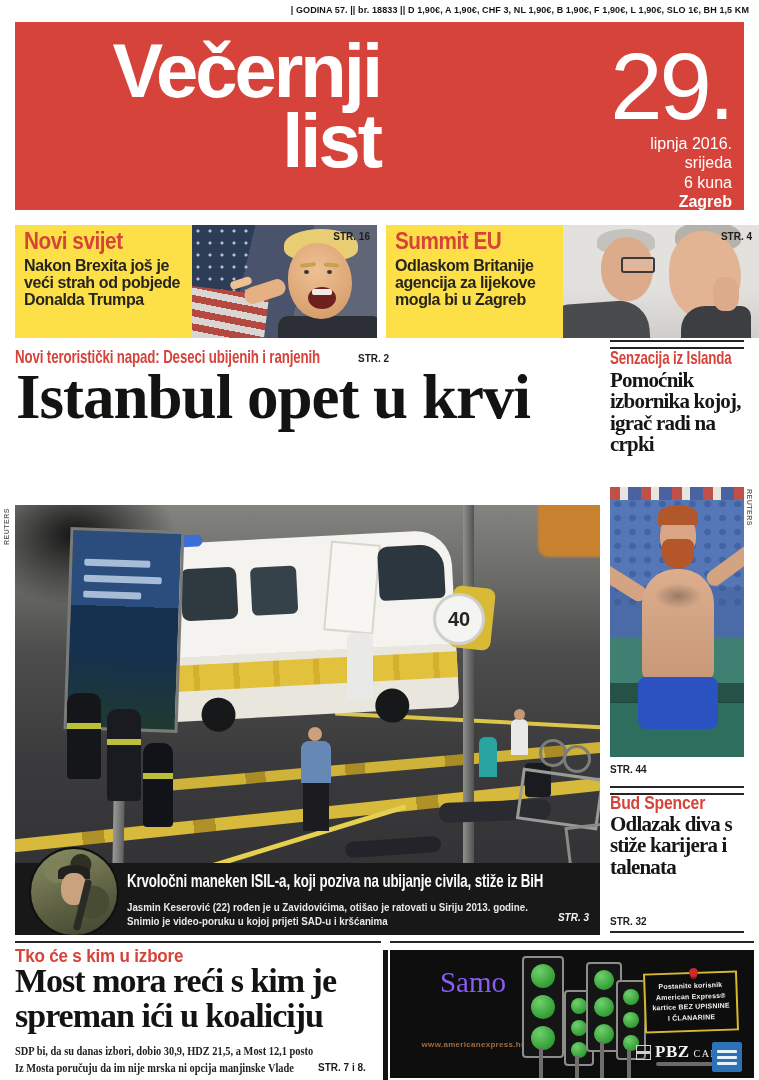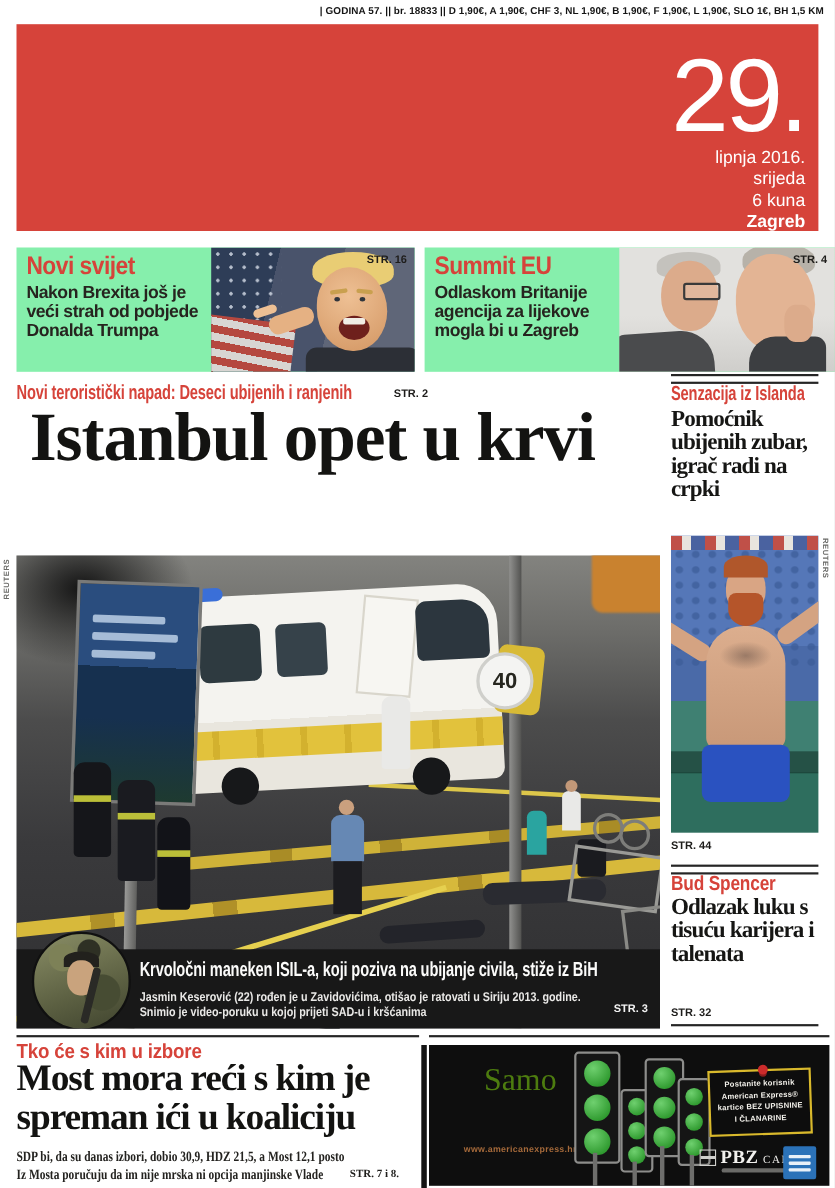--- a/index.html
+++ b/index.html
@@ -22,31 +22,31 @@
   .logo{position:absolute;left:20px;top:14px;width:345px;text-align:right;color:#fff;
         font-weight:700;font-size:76px;line-height:.92;letter-spacing:-3px;}
   .logo span{display:block;}
   .datebox{position:absolute;right:12px;top:26px;text-align:right;color:#fff;}
   .day{font:400 94px/0.82 "Liberation Sans",sans-serif;letter-spacing:-3px;}
   .dl{font:400 16px/1.14 "Liberation Sans",sans-serif;margin-top:1px;}
   .dl.first{margin-top:10px;}
   .dl.city{font-weight:700;}
 
   
-  .teaser{top:225px;height:113px;background:#86efac;overflow:hidden;}
+  .teaser{top:225px;height:113px;background:#fde047;overflow:hidden;}
   .t1{left:15px;width:362px;}
   .t2{left:366px;width:373px;margin-left:20px;}
   .t-txt{position:absolute;left:9px;top:5px;width:168px;z-index:2;}
   .t-title{color:var(--red);font:700 23px/1 "Liberation Sans",sans-serif;letter-spacing:-.5px;
            display:inline-block;transform:scaleX(.9);transform-origin:0 50%;white-space:nowrap;}
   .t-body{margin-top:5px;color:#26241f;font:700 16px/1.06 "Liberation Sans",sans-serif;letter-spacing:-.4px;}
   .t-photo{position:absolute;top:0;bottom:0;left:177px;right:0;overflow:hidden;}
   .str{font:700 10px "Liberation Sans",sans-serif;color:#1e1d1b;}
   .str.on-photo{position:absolute;top:6px;right:7px;z-index:5;}
-  .str.white{color:#f2f2f2;}
+  .str.white{color:#f2f2f2;font-style:italic;}
 
   
   .ph-trump{background:linear-gradient(103deg,#2e3d57 0 30%,#49536b 30% 58%,#5f6678 58%);}
   .tp-stars{position:absolute;left:0;top:0;width:64px;height:66px;
     background-image:radial-gradient(#cfd6e2 1.3px,transparent 1.8px);background-size:12px 12px;opacity:.85;}
   .tp-stripes{position:absolute;left:-12px;bottom:-10px;width:86px;height:58px;
     background:repeating-linear-gradient(184deg,#b5483f 0 7px,#d8d5d2 7px 14px);transform:rotate(7deg);}
   .tp-hair{position:absolute;left:92px;top:4px;width:74px;height:32px;background:#e9cd74;border-radius:55% 55% 40% 40%;}
   .tp-face{position:absolute;left:96px;top:18px;width:64px;height:76px;
     background:radial-gradient(circle at 45% 35%,#eec094,#d89e6c 80%);border-radius:46% 54% 48% 52%;}
@@ -72,21 +72,21 @@
   .eu-hand{position:absolute;left:150px;top:52px;width:26px;height:34px;background:#dcab8b;border-radius:40%;}
 
   
   .kick{color:var(--red);display:inline-block;transform-origin:0 50%;white-space:nowrap;
         font:700 18.5px/1 "Liberation Sans",sans-serif;letter-spacing:-.2px;}
   .kick-s{transform:scaleX(.72);}
   .kick-m{transform:scaleX(.85);}
   .kick-l{transform:scaleX(.92);}
   .lead-kicker{left:15px;top:348px;}
   .lead-page{left:358px;top:353px;}
-  .headline{left:27px;top:366px;width:600px;font:700 63px/1 "Liberation Serif",serif;
+  .headline{left:16px;top:366px;width:600px;font:700 63px/1 "Liberation Serif",serif;
             letter-spacing:-1px;color:#131311;}
   .deck{left:15px;top:452px;color:#201f1d;}
   .deck div{font:400 24px/1.2 "Liberation Serif",serif;white-space:nowrap;
             transform:scaleX(.8);transform-origin:0 50%;}
 
   
   .scene{left:15px;top:505px;width:585px;height:430px;overflow:hidden;
     background:linear-gradient(180deg,#83837f 0,#6c6c69 70px,#4c4c4c 150px,#3a3a3c 260px,#2f2f31 100%);}
   .sc-dark-tl{left:-40px;top:-40px;width:200px;height:140px;background:radial-gradient(closest-side,#141414,transparent);}
   .sc-sign-blue{left:52px;top:24px;width:108px;height:196px;transform:rotate(2deg);
@@ -196,26 +196,26 @@
   .b-rule-left{left:15px;top:941px;width:366px;}
   .b-rule-right{left:390px;top:941px;width:364px;}
   .b-kicker{left:15px;top:947px;}
   .b-head{left:15px;top:963px;width:366px;font:700 34px/1.04 "Liberation Serif",serif;
           letter-spacing:-1px;color:#131311;}
   .b-body{color:#23221f;}
   .b-body div{font:700 13px/1.3 "Liberation Serif",serif;white-space:nowrap;
     transform:scaleX(.8);transform-origin:0 50%;}
   .b-body1{left:15px;top:1043px;}
   .b-body2{left:15px;top:1060px;}
-  .b-str{left:318px;top:1062px;font-family:Liberation Serif, serif;}
+  .b-str{left:318px;top:1062px;}
   .b-divider{left:383px;top:950px;width:5px;height:130px;background:#141414;}
 
   
   .ad{left:390px;top:950px;width:364px;height:128px;background:#0e0e0e;overflow:hidden;}
-  .ad-headline{position:absolute;left:8px;top:16px;width:150px;text-align:center;color:#4d7c0f;
+  .ad-headline{position:absolute;left:8px;top:16px;width:150px;text-align:center;color:#8b5cf6;
     font:400 29px/1.12 "Liberation Serif",serif;}
   .ad-url{position:absolute;left:8px;top:90px;width:150px;text-align:center;
     font:700 8px "Liberation Sans",sans-serif;color:#a4693a;letter-spacing:.3px;}
   .tl{position:absolute;border:2px solid #8d8d8b;border-radius:4px;background:#151515;
     display:flex;flex-direction:column;align-items:center;justify-content:space-around;padding:3px 0;}
   .bulb{border-radius:50%;background:radial-gradient(circle at 35% 30%,#6fd06f,#2f9a2f 75%);}
   .tl-pole{position:absolute;width:4px;background:#6e6e6c;bottom:0;}
   .tl1{left:132px;top:6px;width:38px;height:92px;}  .tl1 .bulb{width:24px;height:24px;}
   .tl2{left:174px;top:40px;width:26px;height:66px;} .tl2 .bulb{width:16px;height:16px;}
   .tl3{left:196px;top:12px;width:32px;height:80px;} .tl3 .bulb{width:20px;height:20px;}
@@ -237,20 +237,24 @@
   .amex i{display:block;width:20px;height:3px;background:#e8f0f8;border-radius:1px;}
 </style>
 </head>
 <body>
 
 <div id="page">
 
   <div class="abs top-strip">| GODINA 57. || br. 18833 || D 1,90€, A 1,90€, CHF 3, NL 1,90€, B 1,90€, F 1,90€, L 1,90€, SLO 1€, BH 1,5 KM</div>
 
   <div class="abs masthead">
+    <div class="logo">
+      <span>Večernji</span>
+      <span>list</span>
+    </div>
     <div class="datebox">
       <div class="day">29.</div>
       <div class="dl first">lipnja 2016.</div>
       <div class="dl">srijeda</div>
       <div class="dl">6 kuna</div>
       <div class="dl city">Zagreb</div>
     </div>
   </div>
 
   <div class="abs teaser t1">
@@ -366,42 +370,42 @@
       </div>
       <span class="str white cap-page">STR. 3</span>
     </div>
   </div>
   <div class="abs vcred vc-left">REUTERS</div>
 
   <div class="abs rule2 sb-rule-a"></div>
   <div class="abs sb-kick1">
     <span class="kick kick-s">Senzacija iz Islanda</span>
   </div>
-  <div class="abs sb-head sb-head1">Pomoćnik ubijenih zubar, igrač radi na crpki</div>
+  <div class="abs sb-head sb-head1">Pomoćnik izbornika kojoj, igrač radi na crpki</div>
   <div class="abs sb-photo">
     <div class="fb-crowdtop"></div>
     <div class="fb-crowd"></div>
     <div class="fb-board"></div>
     <div class="fb-armL"></div>
     <div class="fb-armR"></div>
     <div class="fb-torso"></div>
     <div class="fb-tattoo"></div>
     <div class="fb-shorts"></div>
     <div class="fb-head"></div>
     <div class="fb-hair"></div>
     <div class="fb-beard"></div>
   </div>
   <div class="abs vcred vc-right">REUTERS</div>
   <div class="abs str sb-str44">STR. 44</div>
 
   <div class="abs rule2 sb-rule-b"></div>
   <div class="abs sb-kick2">
     <span class="kick kick-m">Bud Spencer</span>
   </div>
-  <div class="abs sb-head sb-head2">Odlazak luku s tisuću karijera i talenata</div>
+  <div class="abs sb-head sb-head2">Odlazak diva s stiže karijera i talenata</div>
   <div class="abs str sb-str32">STR. 32</div>
   <div class="abs rule1 sb-rule-c"></div>
 
   <div class="abs rule1 b-rule-left"></div>
   <div class="abs b-head">Most mora reći s kim je spreman ići u koaliciju</div>
   <div class="abs b-kicker">
     <span class="kick kick-l">Tko će s kim u izbore</span>
   </div>
   <div class="abs b-body b-body1">
     <div>SDP bi, da su danas izbori, dobio 30,9, HDZ 21,5, a Most 12,1 posto</div>

